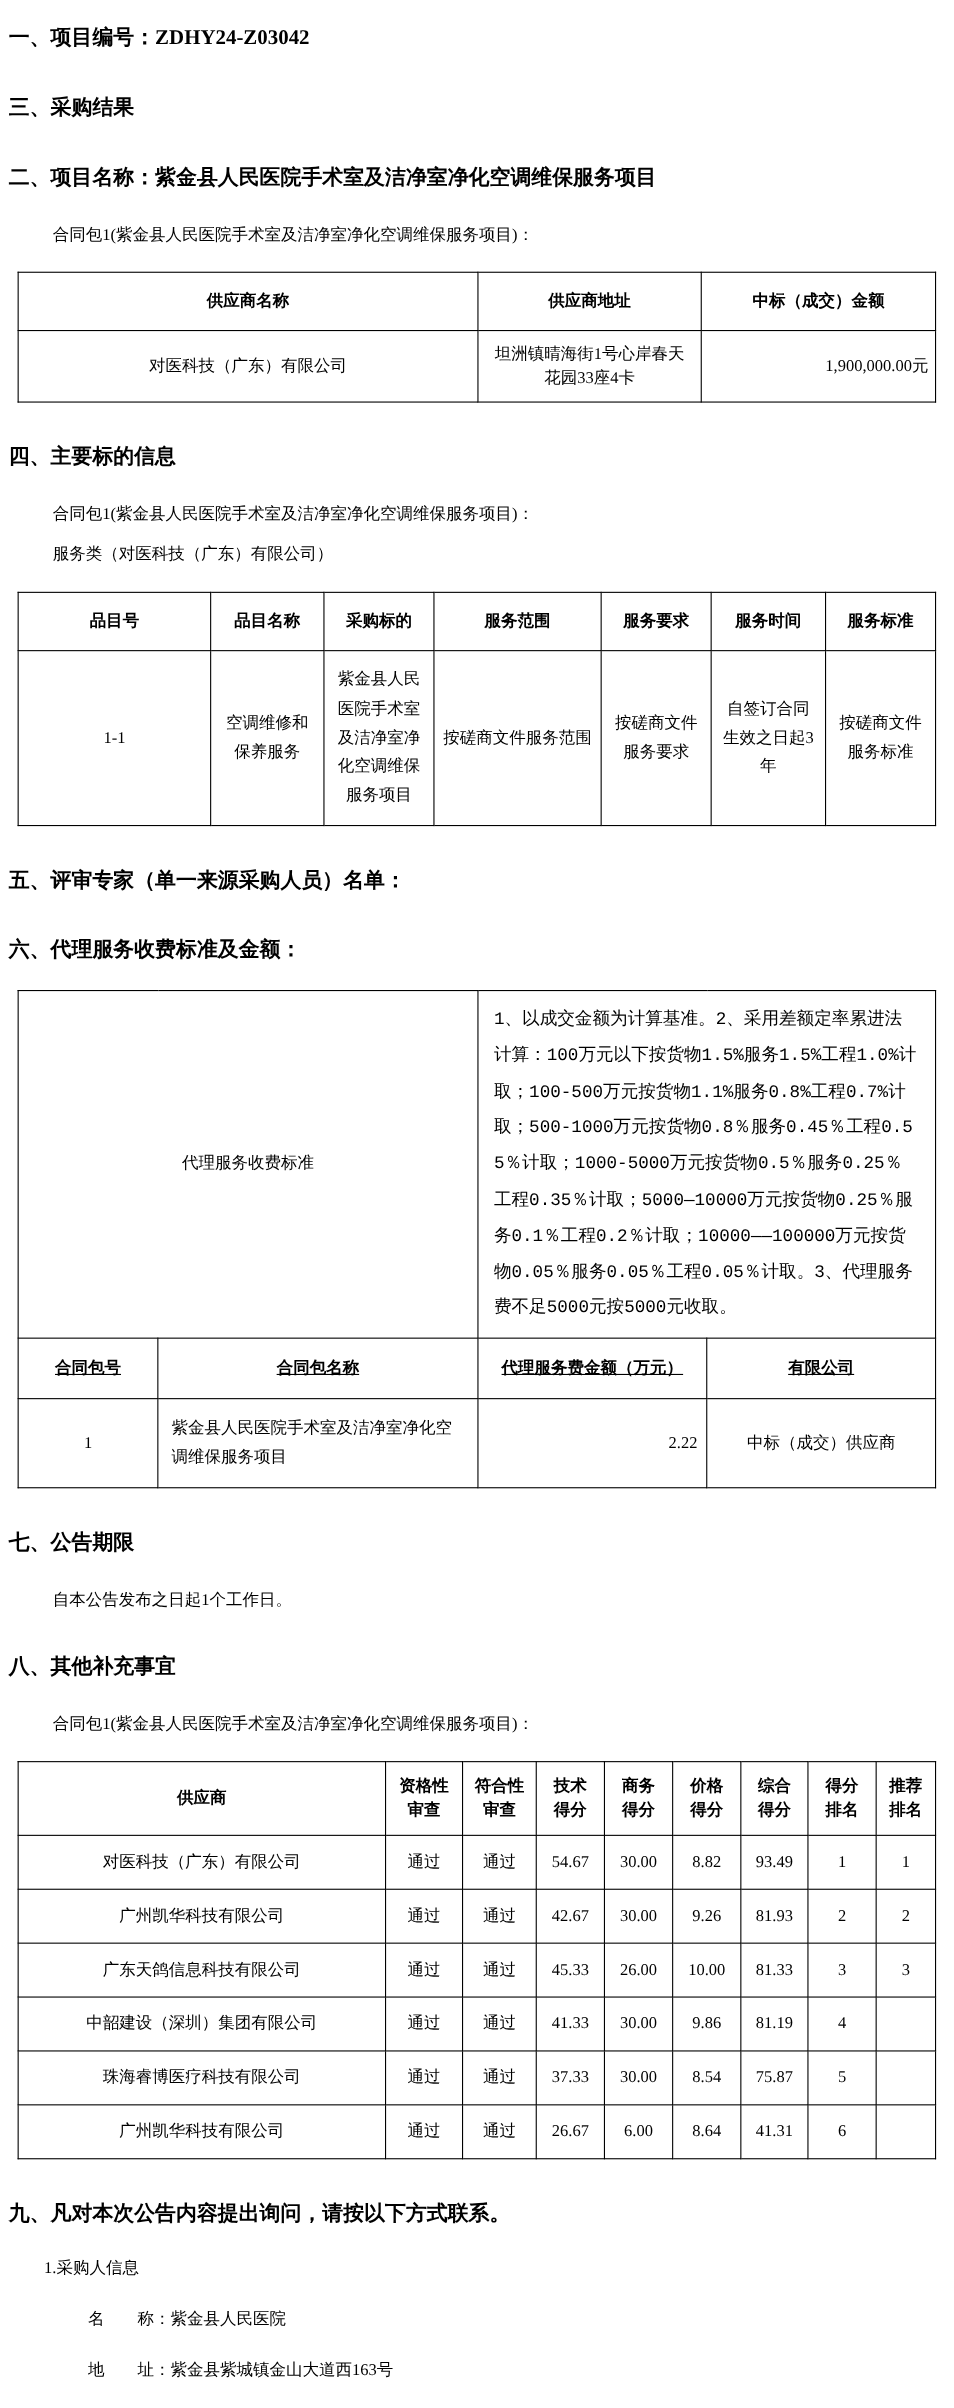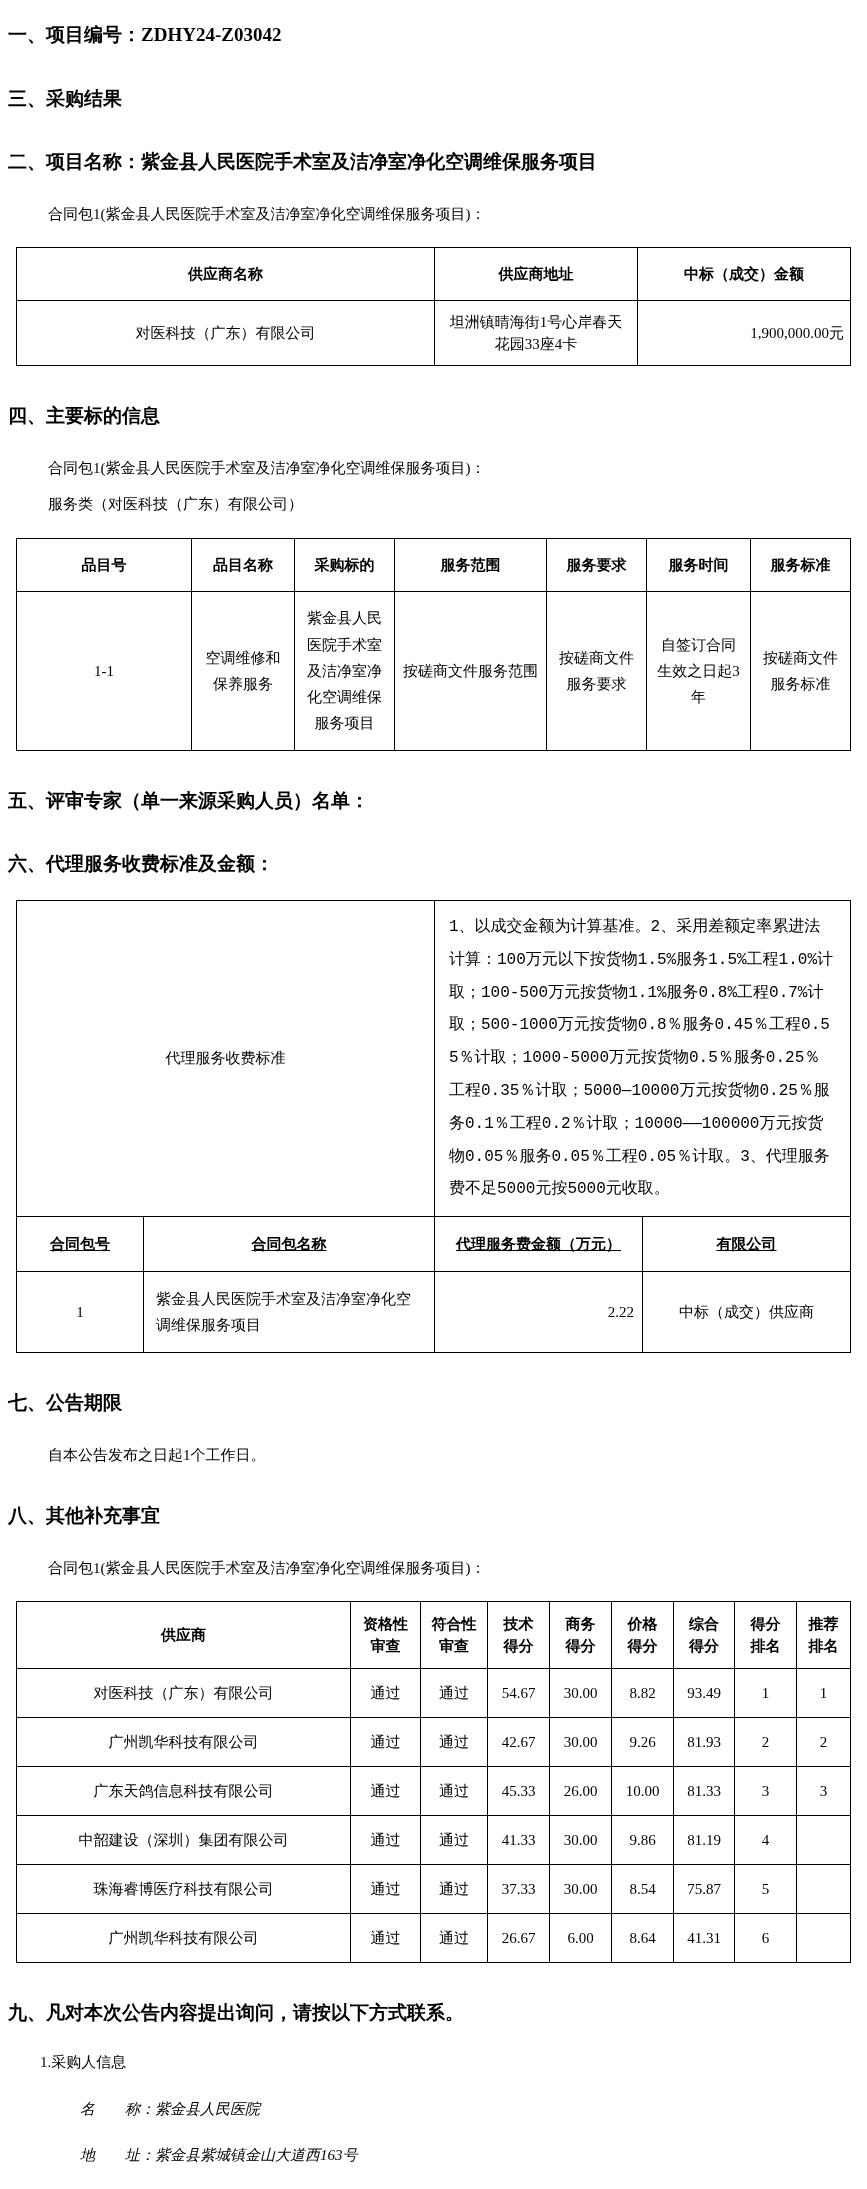--- a/index.html
+++ b/index.html
@@ -51,21 +51,21 @@
     padding: 10px 14px;
     font-family: Liberation Mono, monospace;
   }
   .t-fee th { height: 46px; text-decoration: underline; }
   .t-fee td.pkg-name { text-align: left; padding: 8px 12px; line-height: 1.75; height: 64px; }
   .t-fee td.num { text-align: right; padding-right: 8px; }
   .t-fee td.center { text-align: center; }
   .t-score th { height: 58px; padding: 4px 2px; line-height: 1.5; }
   .t-score td { height: 40px; padding: 2px 4px; }
   .contact-lv1 { margin: 24px 0 0 32px; }
-  .contact-lv2 { margin: 24px 0 0 72px; font-style: italic; }
+  .contact-lv2 { margin: 24px 0 0 72px; }
 </style>
 </head>
 <body>
 
 <div class="page">
 
   <div class="sec first">一、项目编号：ZDHY24-Z03042</div>
 
   <div class="sec">三、采购结果</div>
 

